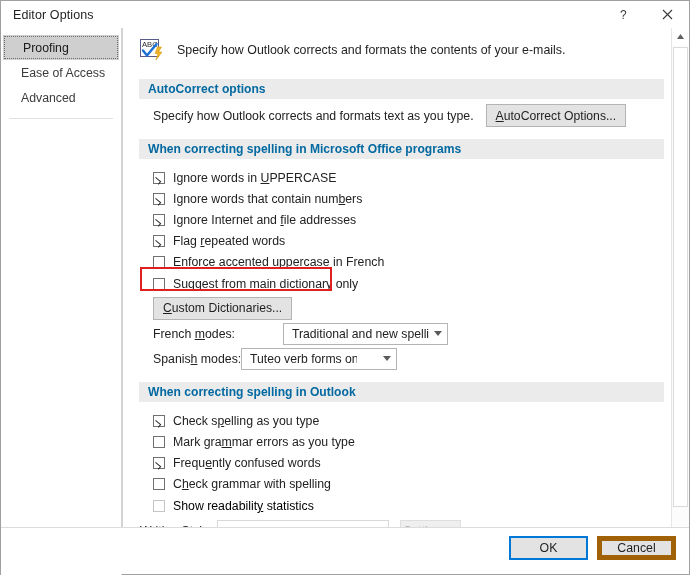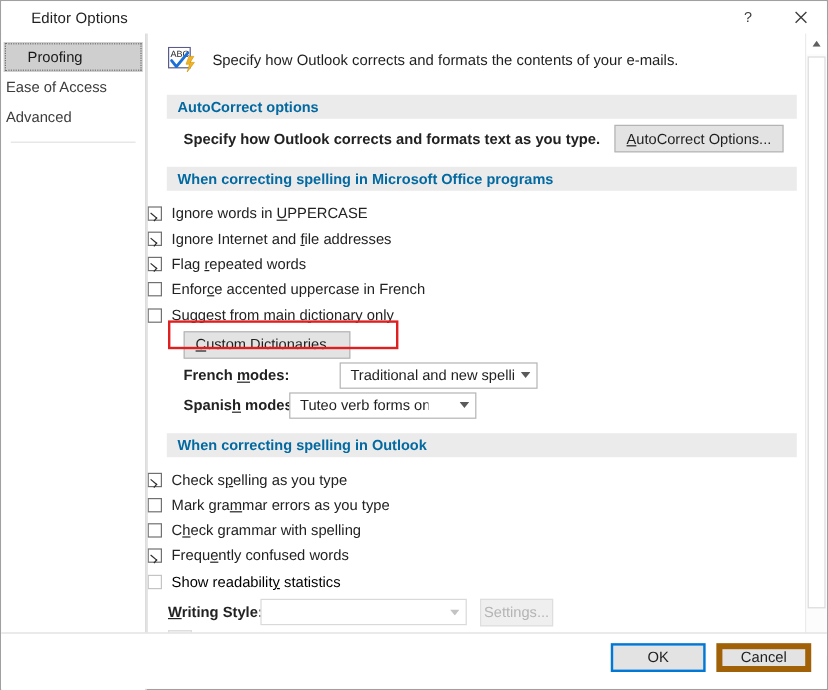--- a/index.html
+++ b/index.html
@@ -25,21 +25,21 @@
   
   .titlebar {
     position: absolute;
     left: 0; top: 0;
     width: 688px; height: 27px;
     background: #ffffff;
     display: flex;
     align-items: center;
   }
   .title-text {
-    margin-left: 25px;
+    margin-left: 12px;
     font-size: 12.5px;
     color: #1f1f1f;
     letter-spacing: .1px;
   }
   .titlebar-buttons {
     position: absolute;
     right: 0; top: 0;
     height: 27px;
     display: flex;
     align-items: center;
@@ -59,21 +59,21 @@
     left: 0; top: 27px;
     width: 121px; height: 547px;
     background: #ffffff;
     border-right: 1px solid #d4d4d4;
     padding-top: 7px;
   }
   .nav-item {
     height: 25px;
     display: flex;
     align-items: center;
-    padding-left: 4px;
+    padding-left: 20px;
     font-size: 12.3px;
     color: #3c3c3c;
     cursor: default;
   }
   .nav-item.selected {
     background: #cfcfcf;
     color: #1a1a1a;
     outline: 1px dotted #6e6e6e;
     outline-offset: -2px;
     margin: 0 2px;
@@ -135,20 +135,21 @@
     display: flex;
     align-items: center;
     padding-left: 30px;
   }
 
   
   .cb-row {
     height: 21px;
     display: flex;
     align-items: center;
+    padding-left: 30px;
     cursor: default;
     position: relative;
   }
   .cbox {
     width: 12px; height: 12px;
     border: 1px solid #707070;
     background: #ffffff;
     flex: 0 0 auto;
     position: relative;
   }
@@ -218,21 +219,20 @@
     align-items: center;
     justify-content: center;
   }
   .combo.disabled { border-color: #d9d9d9; }
   .combo.disabled .carrow svg polygon { fill: #c3c3c3; }
 
   .lbl {
     font-size: 12.3px;
     color: #222;
     white-space: nowrap;
-    font-weight: bold;
   }
   .lbl u { text-decoration: underline; }
 
   
   .highlight-box {
     position: absolute;
     border: 2px solid #e02020;
     pointer-events: none;
   }
 
@@ -357,20 +357,24 @@
 
       <div class="section-band" style="margin-top:7px;">When correcting spelling in Microsoft Office programs</div>
 
       <div style="height:8px;"></div>
 
       <div class="cb-row">
         <span class="cbox checked"></span>
         <span class="cb-label"><span>Ignore words in </span><u>U</u><span>PPERCASE</span></span>
       </div>
 
+      <div class="cb-row">
+        <span class="cbox checked"></span>
+        <span class="cb-label"><span>Ignore words that contain num</span><u>b</u><span>ers</span></span>
+      </div>
 
       <div class="cb-row">
         <span class="cbox checked"></span>
         <span class="cb-label"><span>Ignore Internet and </span><u>f</u><span>ile addresses</span></span>
       </div>
 
       <div class="cb-row">
         <span class="cbox checked"></span>
         <span class="cb-label"><span>Flag </span><u>r</u><span>epeated words</span></span>
       </div>
@@ -424,27 +428,27 @@
         <span class="cbox checked"></span>
         <span class="cb-label"><span>Check s</span><u>p</u><span>elling as you type</span></span>
       </div>
 
       <div class="cb-row">
         <span class="cbox"></span>
         <span class="cb-label"><span>Mark gra</span><u>m</u><span>mar errors as you type</span></span>
       </div>
 
       <div class="cb-row">
+        <span class="cbox checked"></span>
+        <span class="cb-label"><span>Frequ</span><u>e</u><span>ntly confused words</span></span>
+      </div>
+
+      <div class="cb-row">
         <span class="cbox"></span>
         <span class="cb-label"><span>C</span><u>h</u><span>eck grammar with spelling</span></span>
-      </div>
-
-      <div class="cb-row">
-        <span class="cbox checked"></span>
-        <span class="cb-label"><span>Frequ</span><u>e</u><span>ntly confused words</span></span>
       </div>
 
       <div class="cb-row" style="height:24px;">
         <span class="cbox dim"></span>
         <span class="cb-label dim"><span>Show readabilit</span><u>y</u><span> statistics</span></span>
       </div>
 
       <div class="row" style="height:26px; padding-left:17px;">
         <span class="lbl" style="width:77px;"><u>W</u><span>riting Style:</span></span>
         <div class="combo disabled" style="width:172px;">

